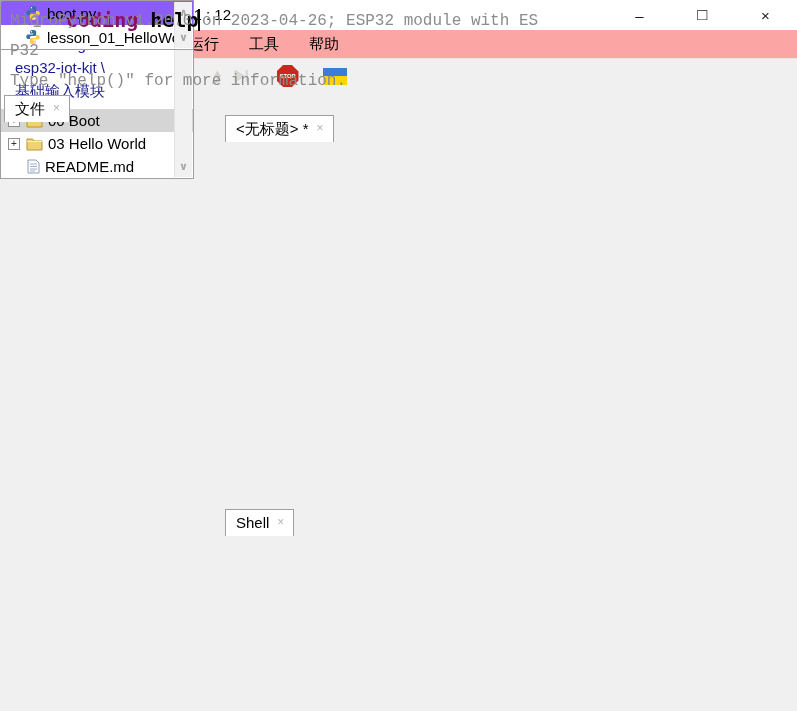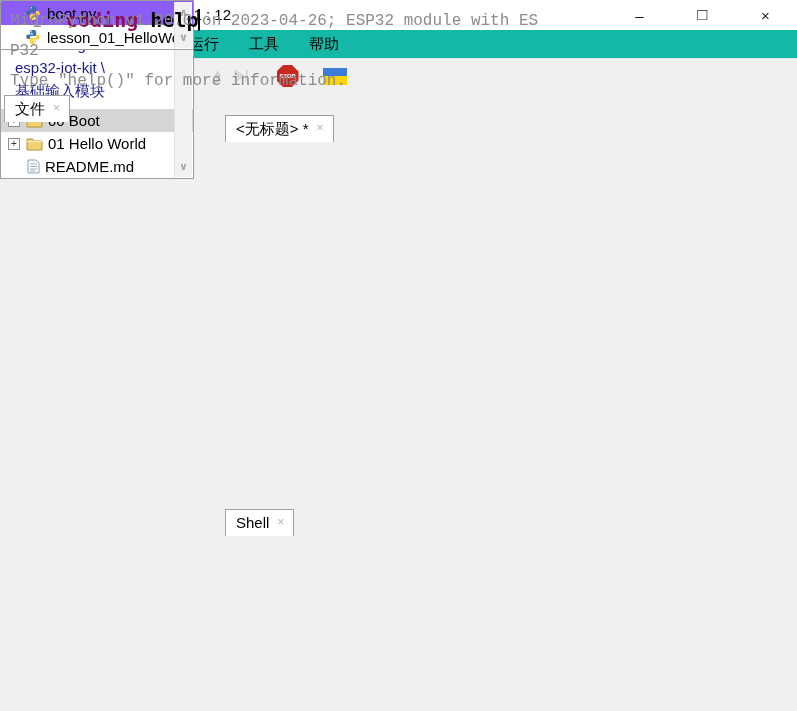--- a/index.html
+++ b/index.html
@@ -10,21 +10,21 @@
     font-family: "Liberation Sans", sans-serif;
   }
   
   .titlebar { position: absolute; top: 0; left: 0; right: 0; height: 30px; background: #fff; display: flex; align-items: center; }
   .app-logo { margin-left: 10px; font-family: "DejaVu Serif", serif; font-weight: bold; font-size: 17px; letter-spacing: -1px; }
   .title-text { margin-left: 11px; font-size: 15px; }
   .win-controls { margin-left: auto; display: flex; height: 100%; }
   .win-btn { width: 63px; height: 100%; display: flex; align-items: center; justify-content: center; font-size: 15px; color: #1a1a1a; }
   .win-btn.max { font-size: 17px; }
   
-  .menubar { position: absolute; top: 30px; left: 0; right: 0; height: 28px; background: #14b8a6; display: flex; align-items: center; padding-left: 1px; font-size: 15px; }
+  .menubar { position: absolute; top: 30px; left: 0; right: 0; height: 28px; background: #fca5a5; display: flex; align-items: center; padding-left: 1px; font-size: 15px; }
   .menu-item { padding: 3px 8px; margin-right: 14px; }
   
   .toolbar { position: absolute; top: 58px; left: 0; right: 0; height: 35px; background: #f0f0f0; border-top: 1px solid #e6e6e6; display: flex; align-items: center; padding-left: 6px; }
   .tbtn { width: 25px; height: 28px; display: flex; align-items: center; justify-content: center; flex: none; }
   .tsep { width: 11px; flex: none; }
   .stop-octagon { width: 22px; height: 22px; background: #C8281E; clip-path: polygon(30% 0,70% 0,100% 30%,100% 70%,70% 100%,30% 100%,0 70%,0 30%); display: flex; align-items: center; justify-content: center; }
   .stop-octagon span { color: #fff; font-size: 6px; font-weight: bold; line-height: 1; }
   .flag { width: 24px; height: 17px; display: flex; flex-direction: column; }
   .flag .b { flex: 1; background: #3C7DD9; }
   .flag .y { flex: 1; background: #FFD500; }
@@ -193,21 +193,21 @@
         <span class="tree-label">00 Boot</span>
       </div>
       <div class="tree-row">
         <span class="expander">+</span>
         <span class="tree-ico">
             <svg width="17" height="14" viewBox="0 0 17 14">
               <path d="M1 2 h5.5 l1.5 2 h8 v9 H1 z" fill="#EFD176" stroke="#B8962E"></path>
               <path d="M1 4.5 h15" stroke="#FAF0C0"></path>
             </svg>
           </span>
-        <span class="tree-label">01 Hello World</span>
+        <span class="tree-label">03 Hello World</span>
       </div>
       <div class="tree-row">
         <span class="tree-ico noexp">
             <svg width="13" height="15" viewBox="0 0 13 15">
               <path d="M1 1 h8 l3 3 v10 H1 z" fill="#fdfdfd" stroke="#8ba0b8"></path>
               <path d="M3 5 h7 M3 7.5 h7 M3 10 h7 M3 12 h5" stroke="#9fb3c8"></path>
             </svg>
           </span>
         <span class="tree-label">README.md</span>
       </div>

